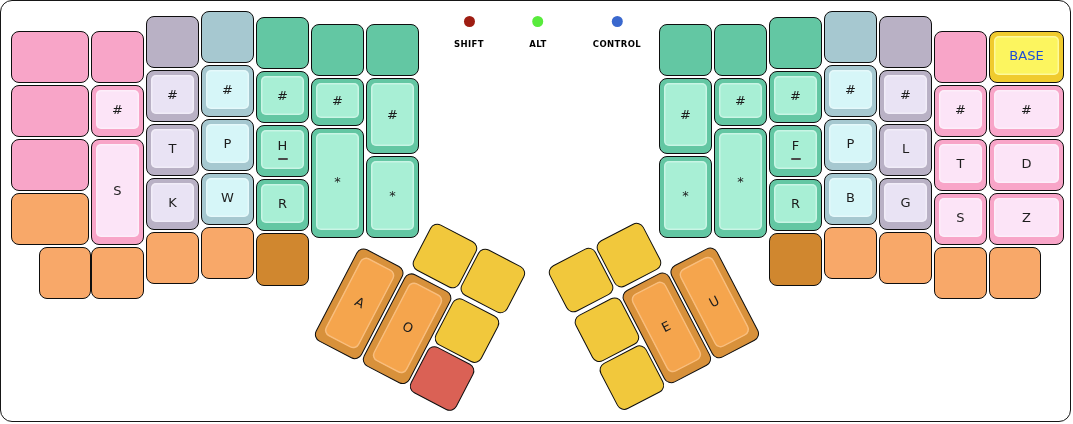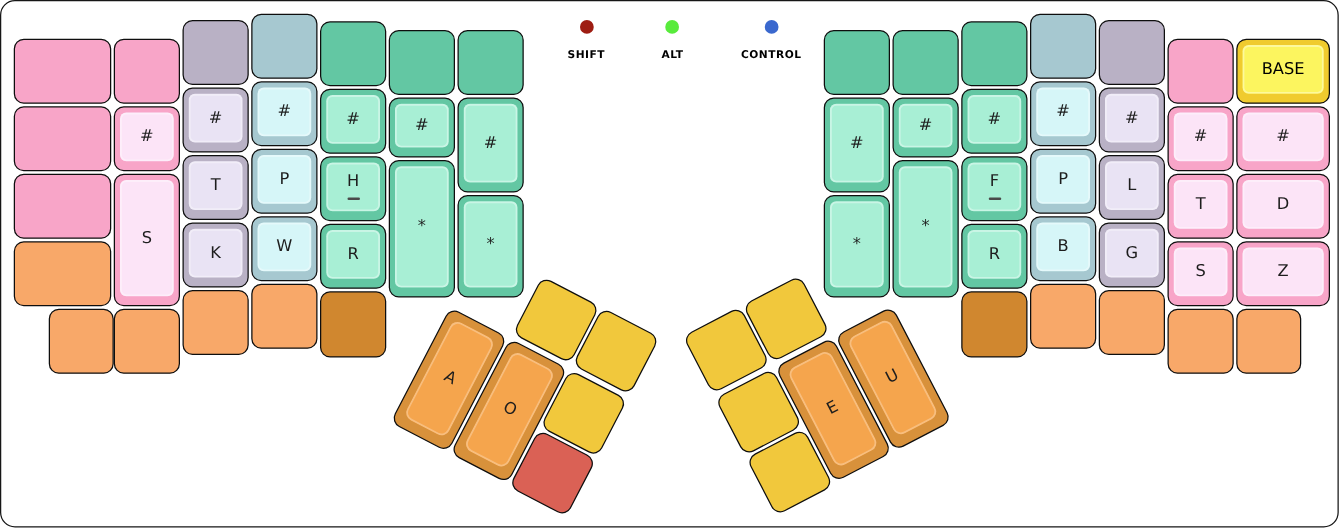--- a/index.html
+++ b/index.html
@@ -261,21 +261,21 @@
         </div>
       </div>
       <div class="key" style="left: 933px; top: 192px; width: 53px; height: 52px; background: rgb(248, 165, 200);">
         <div class="plate" style="background: rgb(252, 228, 247);">
           <span class="klabel" style="color: rgb(29, 29, 29);">S</span>
         </div>
       </div>
       <div class="key" style="left: 933px; top: 246px; width: 53px; height: 52px; background: rgb(248, 168, 105);"></div>
       <div class="key" style="left: 988px; top: 30px; width: 75px; height: 52px; background: rgb(240, 203, 46);">
         <div class="plate" style="background: rgb(252, 245, 95);">
-          <span class="klabel" style="color: #000000;">BASE</span>
+          <span class="klabel" style="color: #1d4ed8;">BASE</span>
         </div>
       </div>
       <div class="key" style="left: 988px; top: 84px; width: 75px; height: 52px; background: rgb(248, 165, 200);">
         <div class="plate" style="background: rgb(252, 228, 247);">
           <span class="klabel" style="color: rgb(29, 29, 29);">#</span>
         </div>
       </div>
       <div class="key" style="left: 988px; top: 138px; width: 75px; height: 52px; background: rgb(248, 165, 200);">
         <div class="plate" style="background: rgb(252, 228, 247);">
           <span class="klabel" style="color: rgb(29, 29, 29);">D</span>

